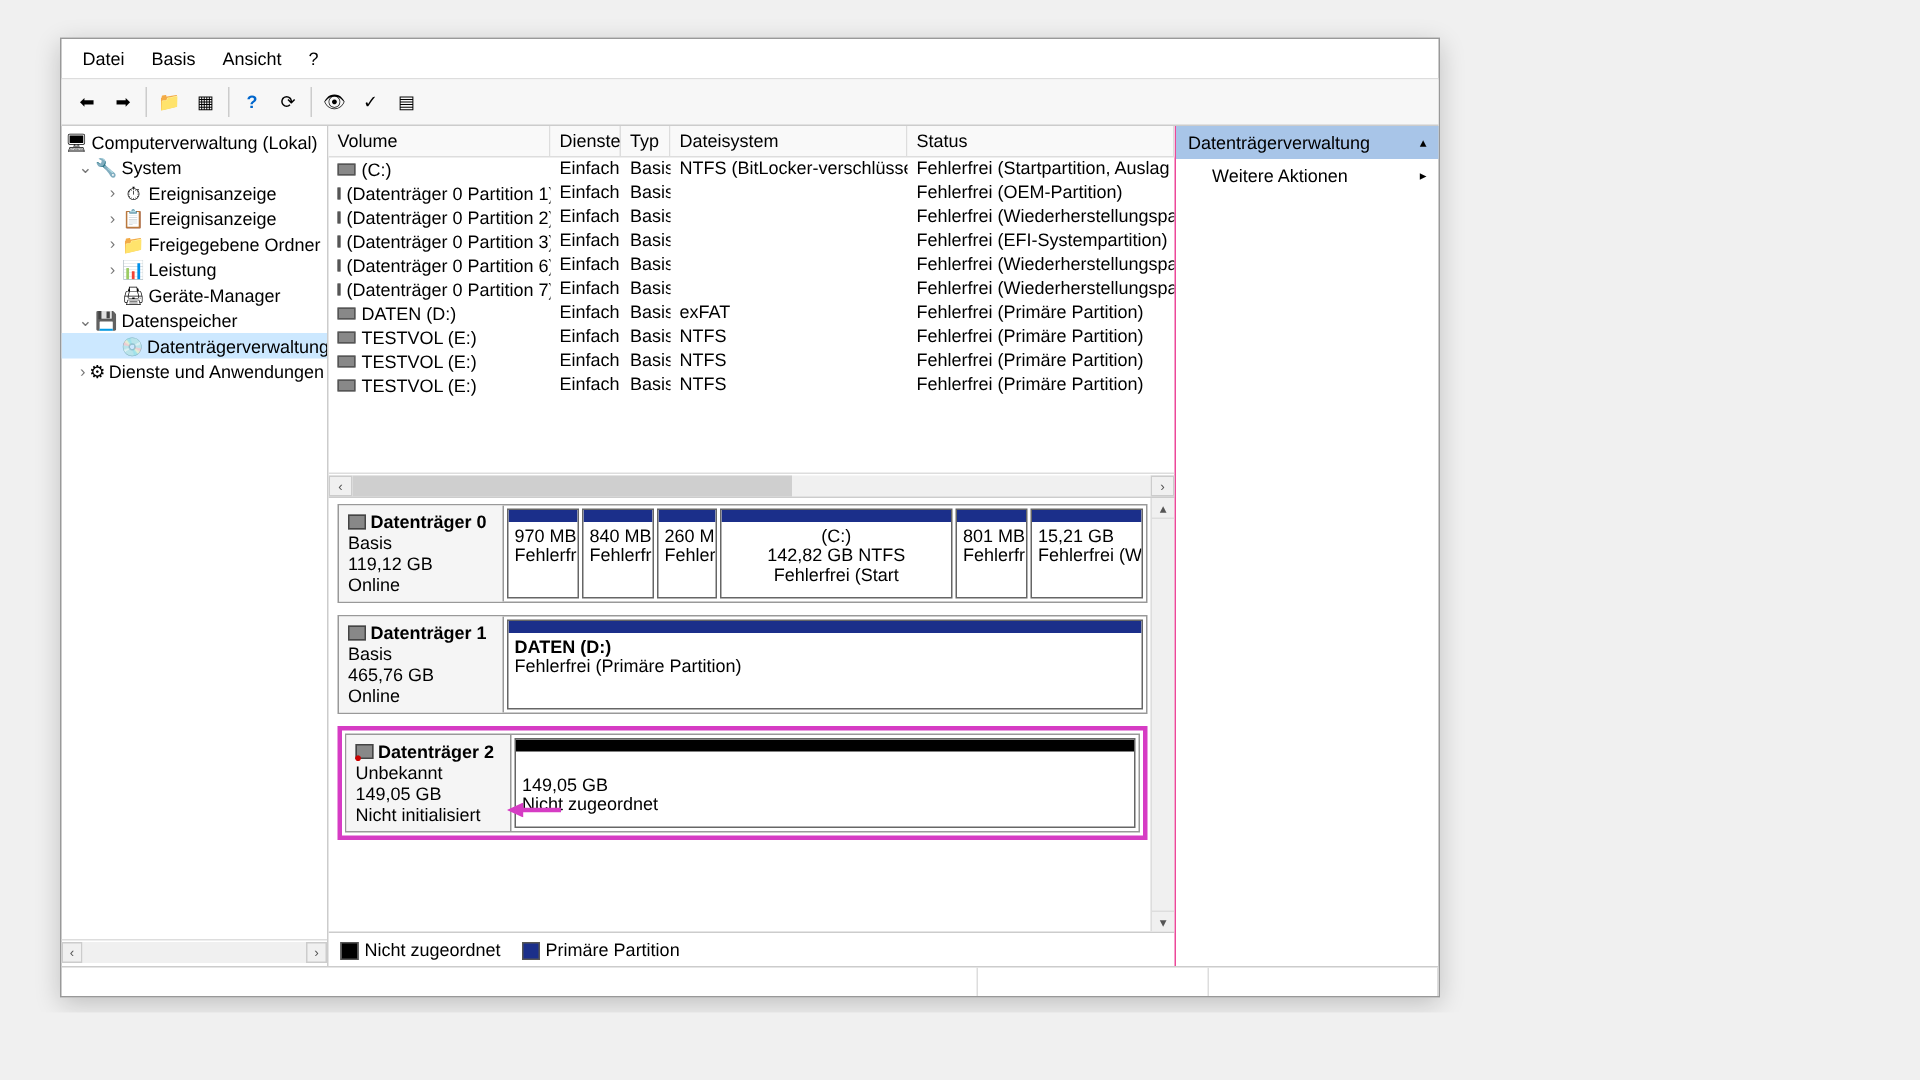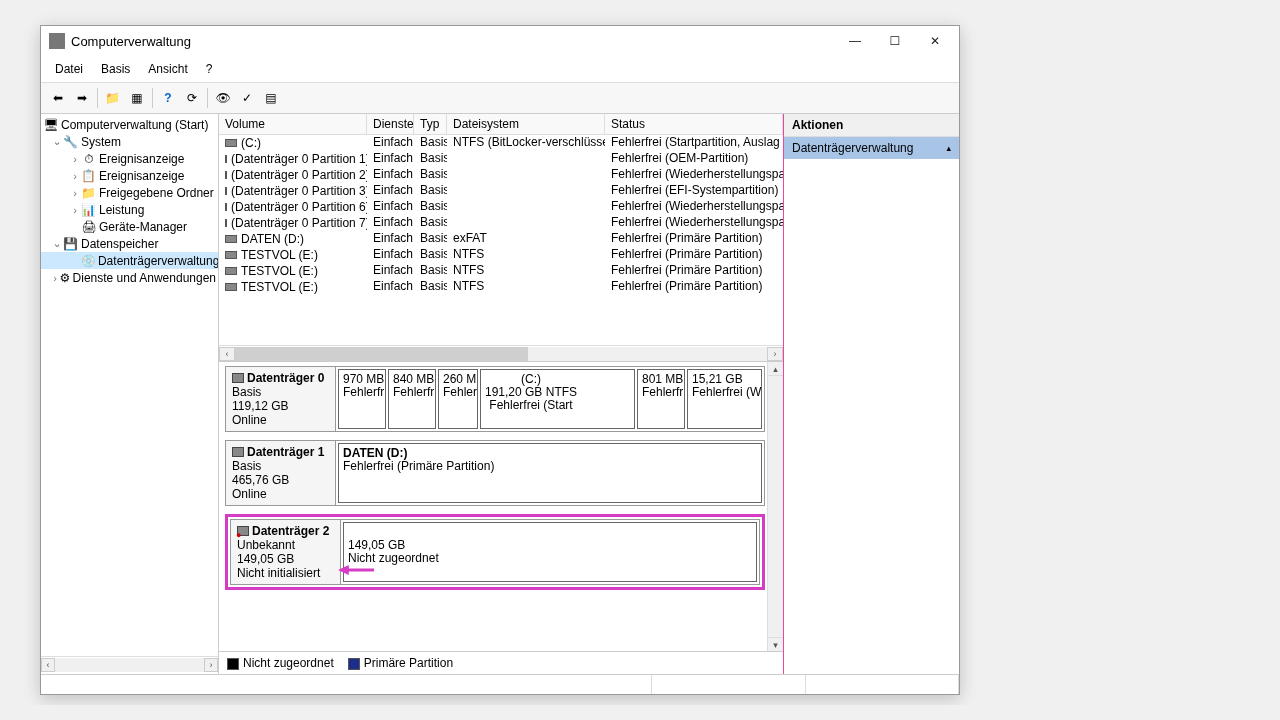--- a/index.html
+++ b/index.html
@@ -35,21 +35,21 @@
 .disks { flex:1; overflow:hidden; border-top:1px solid #ccc; padding:4px 18px 4px 6px; position:relative; }
 .disks .vs { position:absolute; right:0; top:0; width:16px; height:100%; background:#f0f0f0; border-left:1px solid #ddd; }
 .disks .vs .arr { height:14px; display:flex; align-items:center; justify-content:center; font-size:9px; color:#555; border-bottom:1px solid #ddd; }
 .disks .vs .arr.bot { position:absolute; bottom:0; width:100%; border-top:1px solid #ddd; border-bottom:none; }
 .disk-block { display:flex; margin-bottom:8px; border:1px solid #999; }
 .disk-info { width:110px; padding:4px 6px; border-right:1px solid #999; background:#f5f5f5; }
 .disk-info .dname { font-weight:bold; display:flex; align-items:center; gap:3px; }
 .dicon { width:12px; height:10px; background:#888; border:1px solid #444; }
 .dicon.warn::after { content:"●"; color:#c00; font-size:9px; margin-left:-2px; }
 .disk-parts { flex:1; display:flex; padding:2px; gap:2px; }
-.part { border:1px solid #666; display:flex; overflow:hidden; min-width:0; }
+.part { border:1px solid #666; display:flex; flex-direction:column; overflow:hidden; min-width:0; }
 .part .ph { height:8px; background:#1b2f8a; }
 .part.unalloc .ph { background:#000; }
 .part .pb { padding:3px 4px; font-size:11px; line-height:13px; white-space:nowrap; overflow:hidden; }
 .highlight-box { border:3px solid #d63cc4; padding:2px; }
 .arrow-annot { position:absolute; width:36px; height:10px; background:#d63cc4; clip-path: polygon(0 50%, 30% 0, 30% 35%, 100% 35%, 100% 65%, 30% 65%, 30% 100%); }
 .legend { border-top:1px solid #ccc; padding:4px 8px; display:flex; gap:14px; align-items:center; }
 .lg-sw { width:12px; height:12px; border:1px solid #555; display:inline-block; margin-right:4px; vertical-align:middle; }
 .actions { width:175px; }
 .actions .ah { background:#f0f0f0; padding:4px 8px; font-weight:bold; border-bottom:1px solid #ddd; }
 .actions .arow { padding:4px 8px; display:flex; align-items:center; justify-content:space-between; }
@@ -59,27 +59,20 @@
 .statusbar > div { border-right:1px solid #ddd; flex:1; }
 .tree-scroll { display:flex; align-items:center; height:16px; border-top:1px solid #ddd; }
 .tree-scroll .arr { width:14px; height:14px; display:flex; align-items:center; justify-content:center; font-size:9px; color:#555; border:1px solid #ccc; background:#f0f0f0; }
 .tree-scroll .track { flex:1; height:14px; background:#f0f0f0; }
 </style>
 </head>
 <body>
 
 <div class="window">
 
-  <div class="titlebar">
-    <div class="app-icon"></div>
-    <div class="title">Computerverwaltung</div>
-    <div class="wbtn">—</div>
-    <div class="wbtn">☐</div>
-    <div class="wbtn">✕</div>
-  </div>
 
   <div class="menubar">
     <div class="mitem">Datei</div>
     <div class="mitem">Basis</div>
     <div class="mitem">Ansicht</div>
     <div class="mitem">?</div>
   </div>
 
   <div class="toolbar">
     <div class="tbtn">
@@ -113,21 +106,21 @@
         <span>▤</span>
       </div>
   </div>
 
   <div class="body">
 
     <div class="tree" style="display:flex;flex-direction:column">
       <div style="flex:1">
       <div class="tree-row">
         <span class="ti">🖥</span>
-            <span>Computerverwaltung (Start)</span>
+            <span>Computerverwaltung (Lokal)</span>
       </div>
       <div class="tree-row" style="padding-left:10px">
         <span class="tw">⌄</span>
             <span class="ti">🔧</span>
             <span>System</span>
       </div>
       <div class="tree-row" style="padding-left:28px">
         <span class="tw">›</span>
             <span class="ti">⏱</span>
             <span>Ereignisanzeige</span>
@@ -328,21 +321,21 @@
                 <div class="ph"></div>
                 <div class="pb">
                   <div>260 M</div>
                   <div>Fehler</div>
                 </div>
               </div>
             <div class="part" style="flex:1">
                 <div class="ph"></div>
                 <div class="pb" style="text-align:center">
                   <div>(C:)</div>
-                  <div>191,20 GB NTFS</div>
+                  <div>142,82 GB NTFS</div>
                   <div>Fehlerfrei (Start</div>
                 </div>
               </div>
             <div class="part" style="flex:0 0 48px">
                 <div class="ph"></div>
                 <div class="pb">
                   <div>801 MB</div>
                   <div>Fehlerfr</div>
                 </div>
               </div>
@@ -405,24 +398,27 @@
       </div>
 
       <div class="legend">
         <span><span class="lg-sw" style="background:#000"></span><span>Nicht zugeordnet</span></span>
         <span><span class="lg-sw" style="background:#1b2f8a"></span><span>Primäre Partition</span></span>
       </div>
 
     </div>
 
     <div class="actions">
-      <div class="ah">Aktionen</div>
       <div class="arow sel">
         <span>Datenträgerverwaltung</span>
         <span class="tri">▴</span>
+      </div>
+      <div class="arow" style="padding-left:24px">
+        <span>Weitere Aktionen</span>
+        <span class="tri">▸</span>
       </div>
     </div>
 
   </div>
 
   <div class="statusbar">
     <div style="flex:4"></div>
       <div></div>
       <div></div>
   </div>

